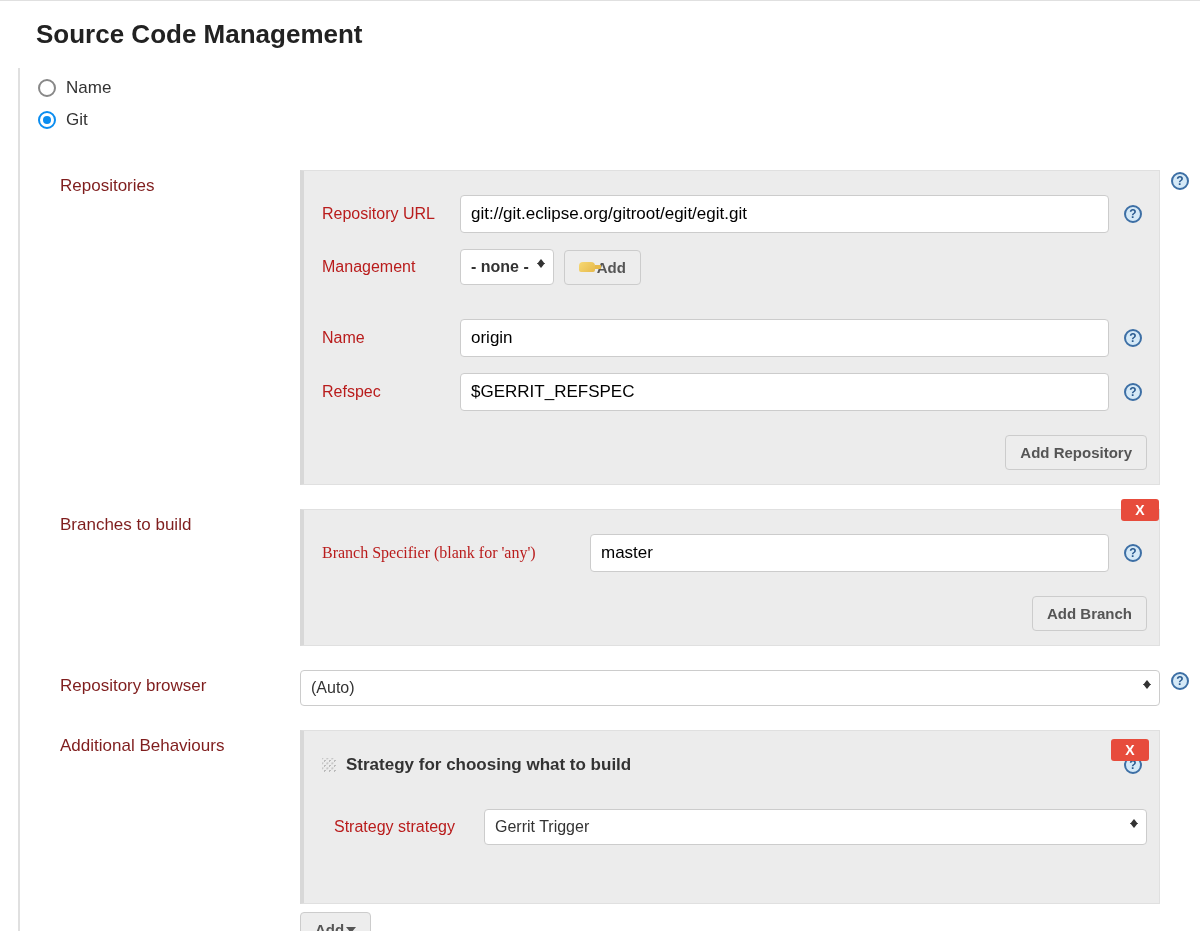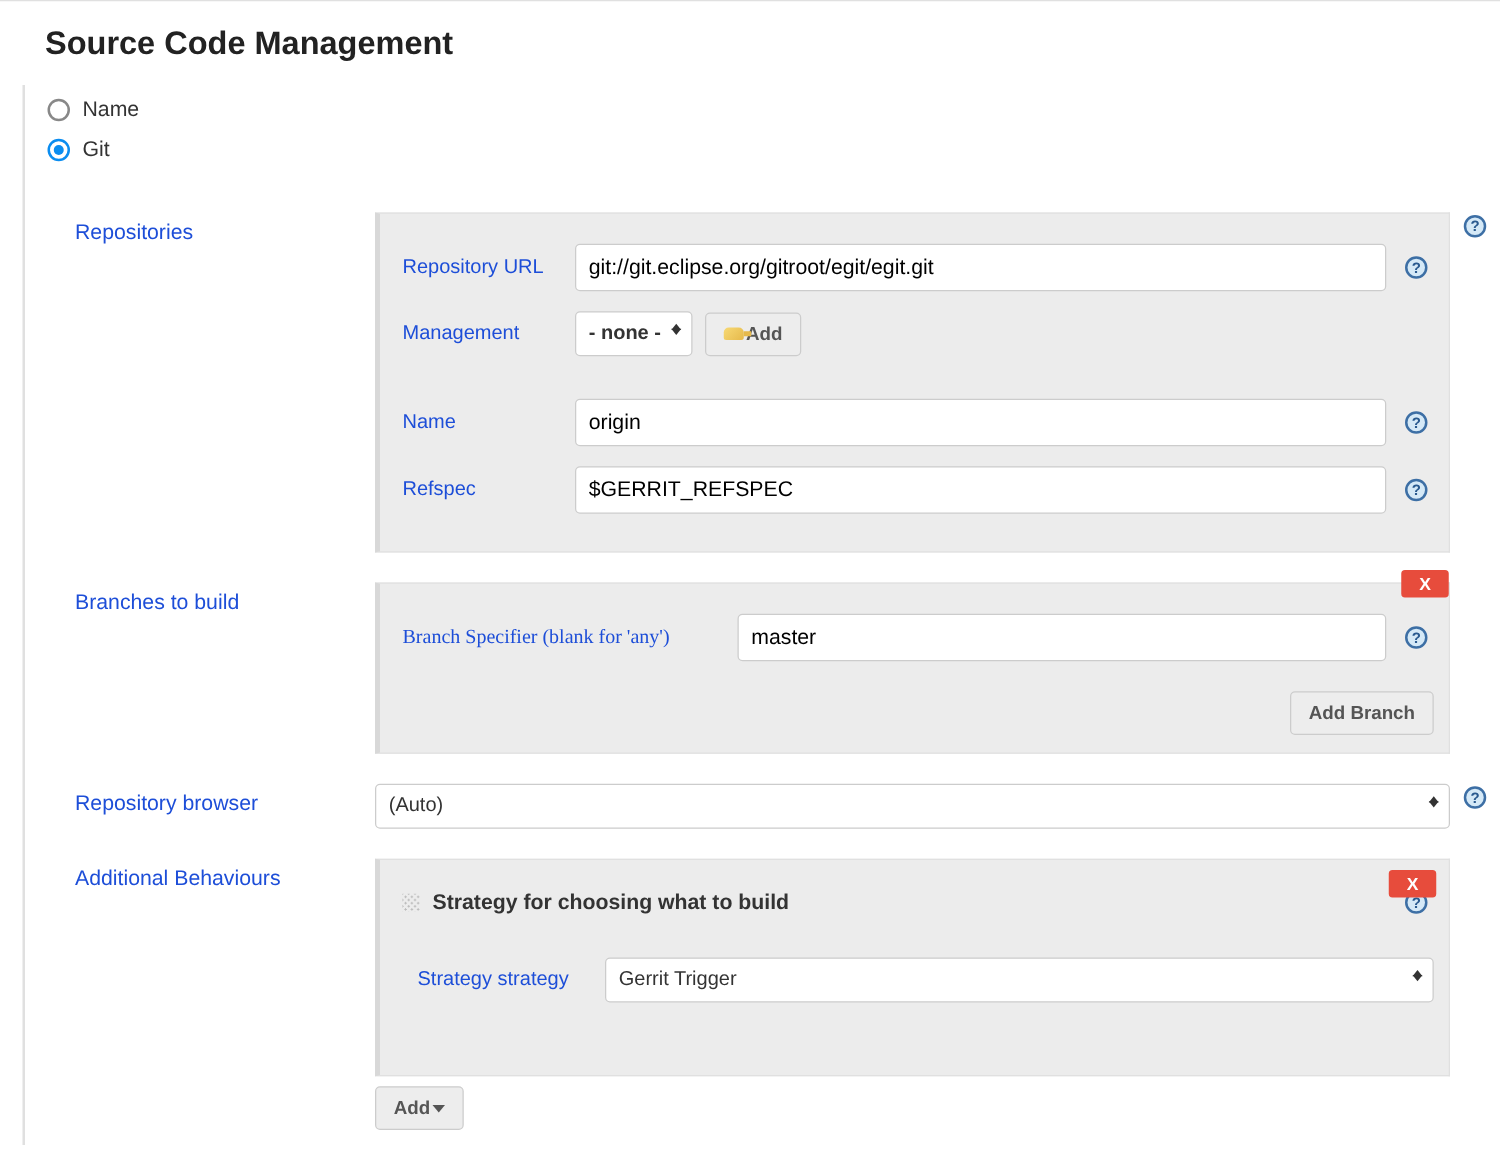--- a/index.html
+++ b/index.html
@@ -58,21 +58,21 @@
   }
   .form-row {
     display: flex;
     align-items: flex-start;
     margin-bottom: 24px;
   }
   .left-label {
     width: 258px;
     padding-left: 18px;
     font-size: 17px;
-    color: #1d4ed8;
+    color: #7f1d1d;
     flex-shrink: 0;
     padding-top: 6px;
   }
   .mid-col {
     flex: 1;
   }
   .help-col {
     width: 40px;
     display: flex;
     justify-content: center;
@@ -87,21 +87,21 @@
   }
   .panel-inner-row {
     display: flex;
     align-items: center;
     margin-bottom: 16px;
     gap: 10px;
   }
   .panel-inner-row .fld-label {
     width: 128px;
     font-size: 16px;
-    color: #1d4ed8;
+    color: #b91c1c;
     flex-shrink: 0;
   }
   .panel-inner-row.wide-label .fld-label { width: 258px; font-family: Liberation Serif, serif; }
   .panel-inner-row.strategy-label .fld-label { width: 152px; padding-left: 12px; }
   .text-input {
     flex: 1;
     height: 38px;
     border: 1px solid #ccc;
     border-radius: 4px;
     padding: 4px 10px;
@@ -262,20 +262,23 @@
                   <span class="help-icon">?</span>
                 </div>
             </div>
             <div class="panel-inner-row">
               <div class="fld-label">Refspec</div>
               <input class="text-input" value="$GERRIT_REFSPEC" style="">
               <div class="help-slot">
                   <span class="help-icon">?</span>
                 </div>
             </div>
+            <div class="btn-right-row">
+              <div class="btn">Add Repository</div>
+            </div>
           </div>
         </div>
         <div class="help-col">
             <span class="help-icon">?</span>
           </div>
       </div>
 
       <div class="form-row">
         <div class="left-label">Branches to build</div>
         <div class="mid-col">

